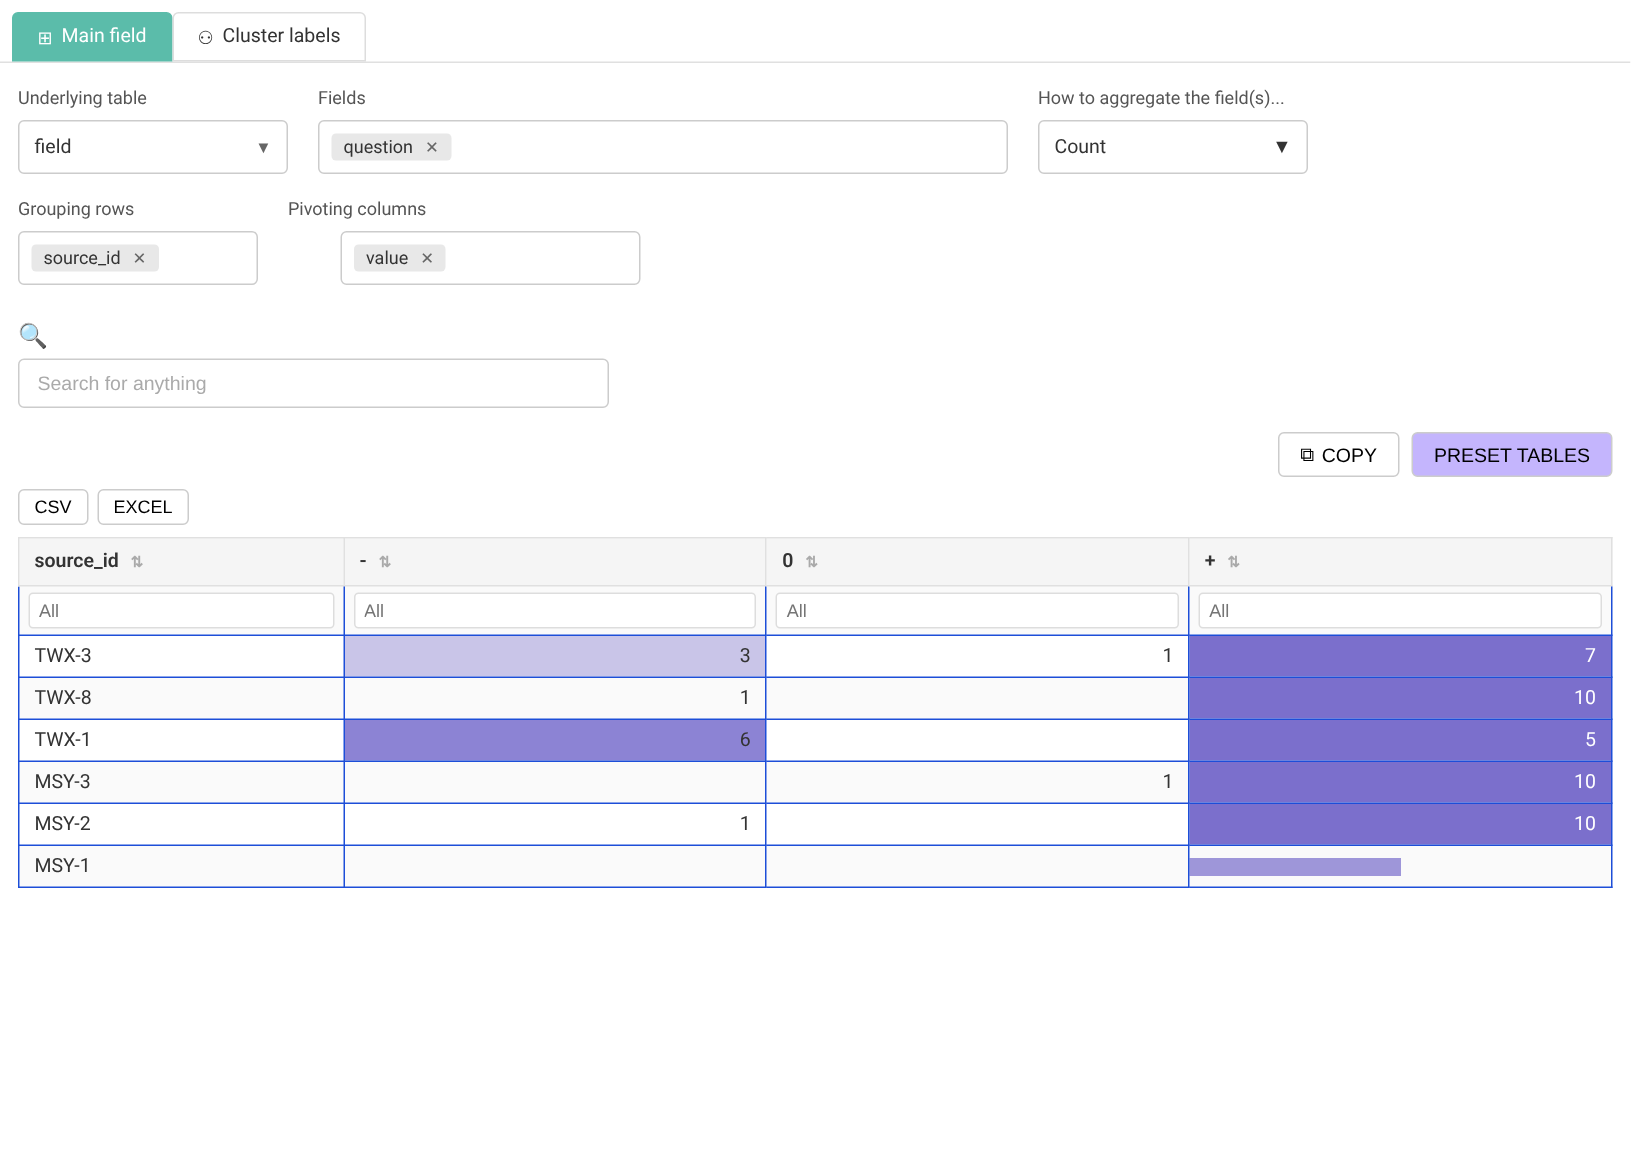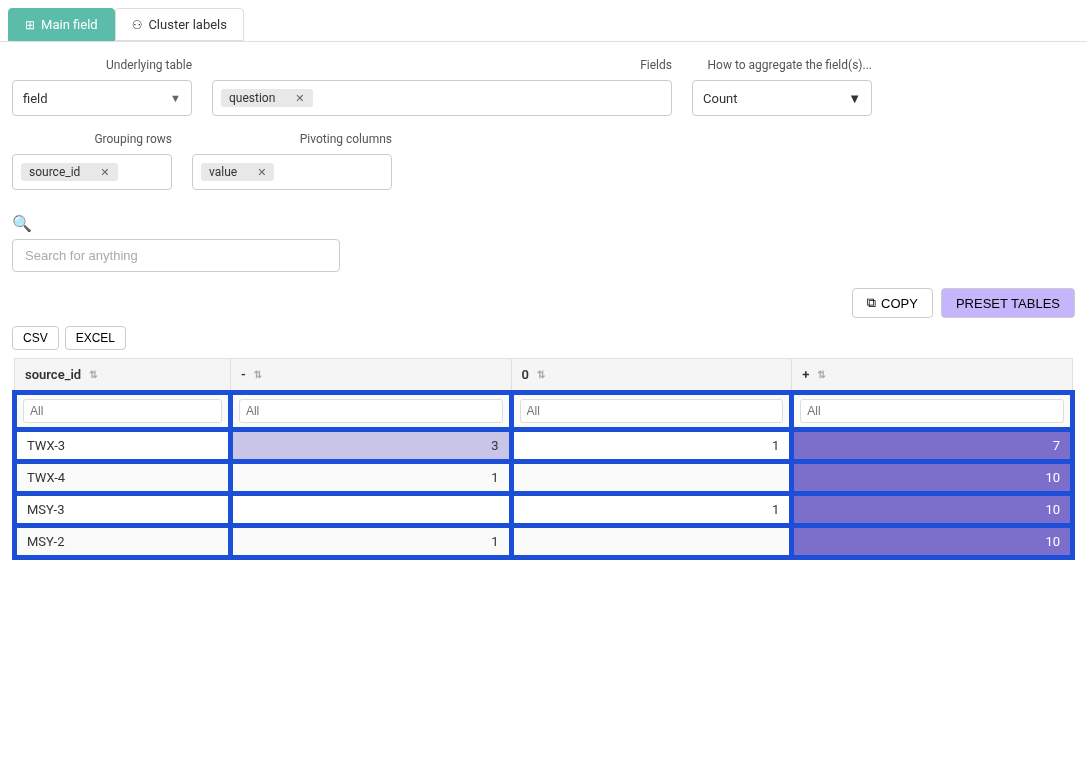--- a/index.html
+++ b/index.html
@@ -6,54 +6,54 @@
     body { font-family: -apple-system, BlinkMacSystemFont, 'Segoe UI', Roboto, sans-serif; font-size: 13px; color: #333; background: #fff; }
 
     .top-tabs { display: flex; border-bottom: 1px solid #e0e0e0; padding: 8px 8px 0; }
     .tab { padding: 8px 16px; border-radius: 4px 4px 0 0; cursor: pointer; font-size: 13px; display: flex; align-items: center; gap: 6px; border: 1px solid transparent; }
     .tab.active { background: #5bbcaa; color: #fff; border-color: #5bbcaa; }
     .tab.inactive { background: #fff; color: #333; border: 1px solid #ddd; }
     .tab-icon { font-size: 12px; }
 
     .controls { padding: 16px 12px 8px; }
     .controls-row { display: flex; gap: 20px; align-items: flex-end; margin-bottom: 16px; }
-    .field-group { display: flex; flex-direction: column; gap: 4px; text-align: right; }
+    .field-group { display: flex; flex-direction: column; gap: 4px; }
     .field-label { font-size: 12px; color: #555; margin-bottom: 4px; }
 
     .dropdown-select { border: 1px solid #ccc; border-radius: 4px; padding: 6px 10px; background: #fff; min-width: 180px; display: flex; align-items: center; justify-content: space-between; cursor: pointer; font-size: 13px; height: 36px; }
     .dropdown-select .chevron { color: #666; font-size: 11px; }
 
     .tags-input { border: 1px solid #ccc; border-radius: 4px; padding: 4px 8px; background: #fff; min-width: 460px; display: flex; align-items: center; gap: 6px; min-height: 36px; flex-wrap: wrap; }
-    .tag { background: #e8e8e8; border-radius: 3px; padding: 2px 8px; font-size: 12px; display: flex; align-items: center; gap: 20px; }
+    .tag { background: #e8e8e8; border-radius: 3px; padding: 2px 8px; font-size: 12px; display: flex; align-items: center; gap: 8px; }
     .tag-close { cursor: pointer; color: #666; font-size: 11px; }
 
     .tags-input-small { border: 1px solid #ccc; border-radius: 4px; padding: 4px 8px; background: #fff; min-width: 160px; display: flex; align-items: center; gap: 6px; min-height: 36px; }
-    .tags-input-medium { border: 1px solid #ccc; border-radius: 4px; padding: 4px 8px; background: #fff; min-width: 200px; display: flex; align-items: center; gap: 6px; min-height: 36px; }
+    .tags-input-medium { border: 1px solid #ccc; border-radius: 4px; padding: 4px 8px; background: #fff; min-width: 200px; display: flex; align-items: center; gap: 6px; min-height: 36px; margin-left: 35px; }
 
     .aggregate-dropdown { border: 1px solid #ccc; border-radius: 4px; padding: 6px 10px; background: #fff; min-width: 180px; display: flex; align-items: center; justify-content: space-between; cursor: pointer; font-size: 13px; height: 36px; }
 
     .search-section { padding: 0 12px 12px; }
     .search-icon-wrap { font-size: 16px; color: #555; margin-bottom: 6px; }
-    .search-input { border: 1px solid #ccc; border-radius: 4px; padding: 8px 12px; width: 328px; font-size: 13px; color: #999; outline: none; }
+    .search-input { border: 1px solid #ccc; border-radius: 4px; padding: 8px 12px; width: 394px; font-size: 13px; color: #999; outline: none; }
     .search-input::placeholder { color: #aaa; }
 
     .table-toolbar { display: flex; justify-content: flex-end; padding: 4px 12px; gap: 8px; }
     .btn-copy { border: 1px solid #ccc; background: #fff; border-radius: 4px; padding: 6px 14px; font-size: 13px; cursor: pointer; display: flex; align-items: center; gap: 5px; }
     .btn-preset { border: 1px solid #ccc; background: #c4b5fd; border-radius: 4px; padding: 6px 14px; font-size: 13px; cursor: pointer; }
 
     .entries-row { display: flex; align-items: center; justify-content: space-between; padding: 4px 12px 8px; }
     .entries-show { display: flex; align-items: center; gap: 6px; font-size: 13px; }
     .entries-show input { border: 1px solid #ccc; border-radius: 3px; width: 40px; text-align: center; padding: 3px; font-size: 13px; }
     .export-btns { display: flex; gap: 6px; }
     .btn-export { border: 1px solid #ccc; background: #fff; border-radius: 4px; padding: 4px 10px; font-size: 12px; cursor: pointer; font-weight: 500; }
 
     .data-table { width: 100%; border-collapse: collapse; font-size: 13px; }
     .data-table th { background: #f5f5f5; border: 1px solid #e0e0e0; padding: 8px 10px; text-align: left; font-weight: 600; color: #333; white-space: nowrap; }
     .data-table th .sort-icon { color: #aaa; font-size: 10px; margin-left: 4px; }
-    .data-table td { border: 5px solid #1d4ed8; padding: 6px 10px; }
+    .data-table td { border: 1px solid #1d4ed8; padding: 6px 10px; }
     .data-table tr:nth-child(even) td { background: #fafafa; }
     .data-table tr:nth-child(odd) td { background: #fff; }
 
     .filter-row td { padding: 4px 6px; }
     .filter-input { border: 1px solid #ddd; border-radius: 3px; padding: 4px 6px; width: 100%; font-size: 12px; }
 
     .col-source { width: 200px; }
     .col-minus { width: 260px; }
     .col-zero { width: 260px; }
     .col-plus { width: 260px; }
@@ -193,44 +193,62 @@
             <div style="background: rgb(201, 197, 232); padding: 6px 10px; text-align: right;">3</div>
           </td>
           <td style="padding: 0px;">
             <div style="padding: 6px 10px; text-align: right;">1</div>
           </td>
           <td style="padding: 0px;">
             <div style="background: rgb(123, 111, 204); padding: 6px 10px; text-align: right; color: rgb(255, 255, 255);">7</div>
           </td>
         </tr>
         <tr>
-          <td>TWX-4</td>
+          <td>TWX-8</td>
           <td style="padding: 0px;">
             <div style="padding: 6px 10px; text-align: right;">1</div>
           </td>
           <td style="padding: 6px 10px;"></td>
           <td style="padding: 0px;">
             <div style="background: rgb(123, 111, 204); padding: 6px 10px; text-align: right; color: rgb(255, 255, 255);">10</div>
           </td>
         </tr>
         <tr>
+          <td>TWX-1</td>
+          <td style="padding: 0px;">
+            <div style="background: rgb(140, 131, 212); padding: 6px 10px; text-align: right;">6</div>
+          </td>
+          <td style="padding: 6px 10px;"></td>
+          <td style="padding: 0px;">
+            <div style="background: rgb(123, 111, 204); padding: 6px 10px; text-align: right; color: rgb(255, 255, 255);">5</div>
+          </td>
+        </tr>
+        <tr>
           <td>MSY-3</td>
           <td style="padding: 6px 10px;"></td>
           <td style="padding: 0px;">
             <div style="padding: 6px 10px; text-align: right;">1</div>
           </td>
           <td style="padding: 0px;">
             <div style="background: rgb(123, 111, 204); padding: 6px 10px; text-align: right; color: rgb(255, 255, 255);">10</div>
           </td>
         </tr>
         <tr>
           <td>MSY-2</td>
           <td style="padding: 0px;">
             <div style="padding: 6px 10px; text-align: right;">1</div>
           </td>
           <td style="padding: 6px 10px;"></td>
           <td style="padding: 0px;">
             <div style="background: rgb(123, 111, 204); padding: 6px 10px; text-align: right; color: rgb(255, 255, 255);">10</div>
+          </td>
+        </tr>
+        <tr>
+          <td>MSY-1</td>
+          <td style="padding: 6px 10px;"></td>
+          <td style="padding: 6px 10px;"></td>
+          <td style="padding: 0px;">
+            <div style="background: rgb(158, 150, 217); padding: 6px 10px; width: 50%; height: 100%;"></div>
           </td>
         </tr>
       </tbody>
   </table>
 </div>
 
 </body></html>

